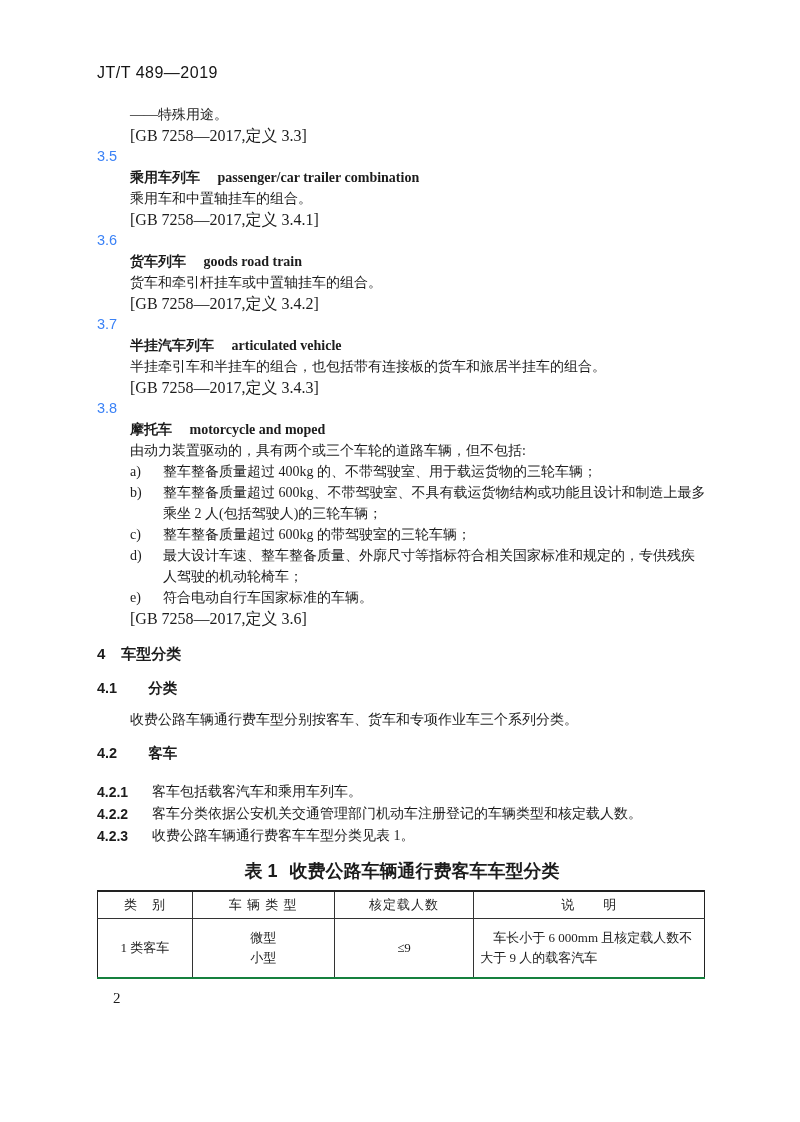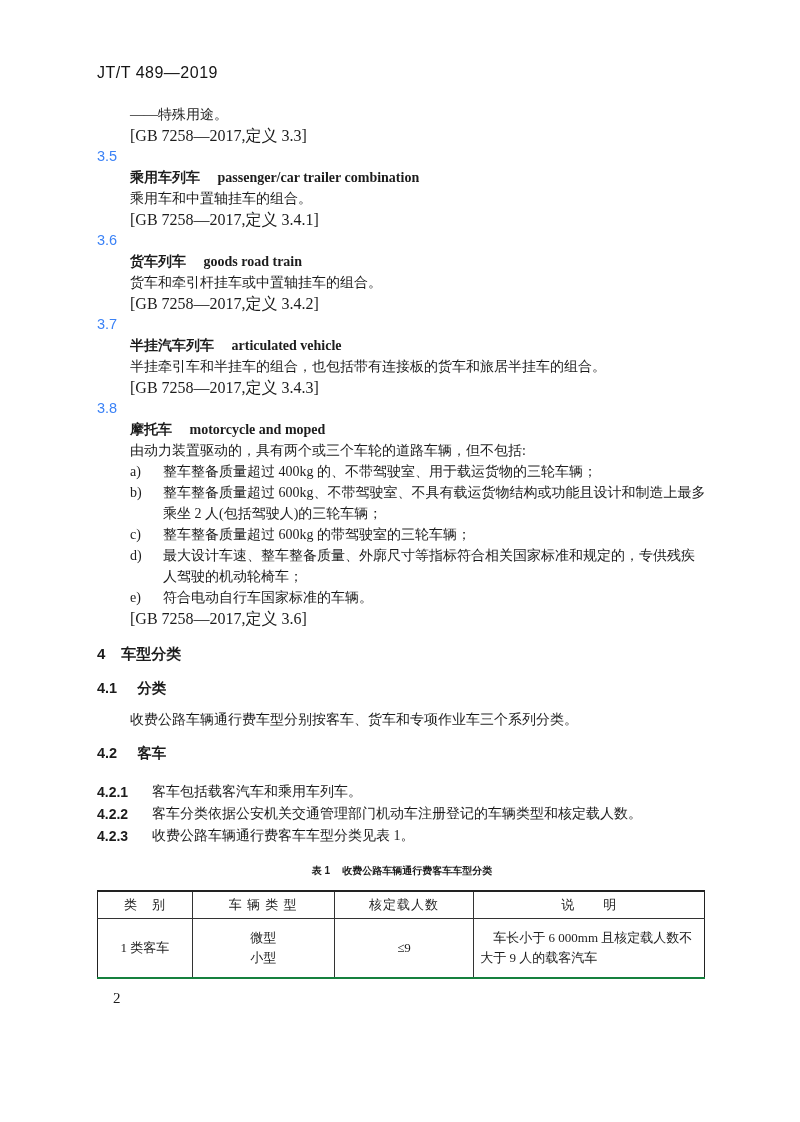--- a/index.html
+++ b/index.html
@@ -73,21 +73,21 @@
     margin-top:14px;
   }
   .chapter-heading .hnum { margin-right:16px; }
   .section-heading {
     font-family:"Liberation Sans", sans-serif;
     font-weight:bold;
     font-size:14.5px;
     line-height:22px;
     margin-top:12px;
   }
-  .section-heading .hnum { margin-right:20px; }
+  .section-heading .hnum { margin-right:31px; }
   .para-indent {
     font-size:14px;
     line-height:21px;
     text-indent:33px;
     margin-top:10px;
   }
   .numbered-para {
     display:flex;
     font-size:14px;
     line-height:22px;
@@ -96,21 +96,21 @@
     font-family:"Liberation Sans", sans-serif;
     font-weight:bold;
     flex:0 0 55px;
   }
   .numbered-group { margin-top:17px; }
   .table-caption {
     margin-top:14px;
     text-align:center;
     font-family:"Liberation Sans", sans-serif;
     font-weight:bold;
-    font-size:10px;
+    font-size:18px;
     line-height:20px;
   }
   .table-caption .cap-label { margin-right:12px; }
   table.class-table {
     margin-top:9px;
     width:608px;
     border-collapse:collapse;
     border-top:2px solid #222;
     border-bottom:2px solid #15803d;
   }

